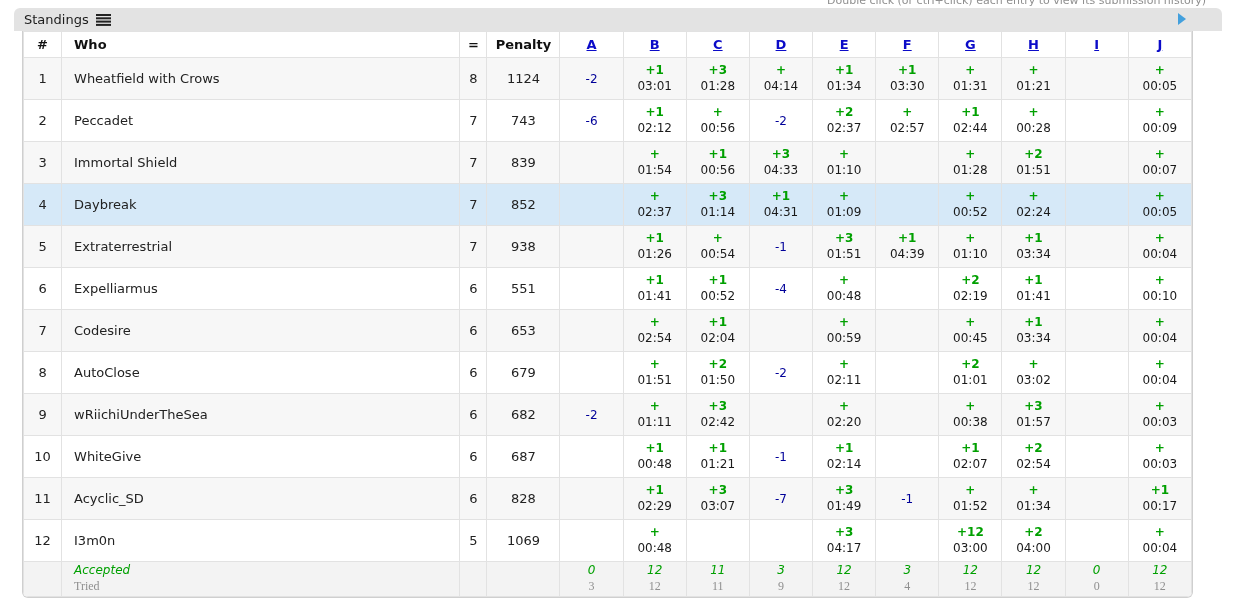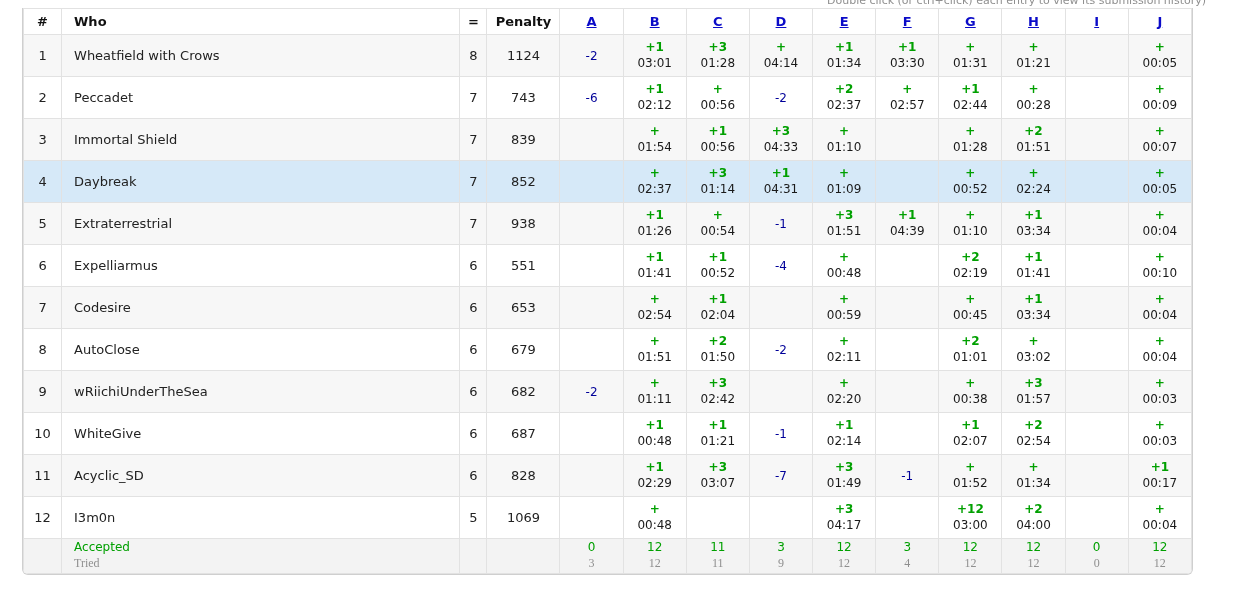--- a/index.html
+++ b/index.html
@@ -33,29 +33,41 @@
   thead a{color:#0b0bc8;font-weight:bold;text-decoration:underline;font-size:13px;cursor:pointer;}
   tbody td{height:41px;font-size:13px;color:#222;}
   tbody tr.odd{background:#f7f7f7;}
   tbody tr.even{background:#ffffff;}
   tbody tr.selected{background:#d6e9f8;}
   .score{font-weight:bold;font-size:12px;line-height:1.3;display:block;}
   .time{color:#1a1a1a;font-size:12px;line-height:1.3;display:block;}
   .rejected{font-size:12px;}
   tfoot tr{background:#f3f3f3;}
   tfoot td{height:34px;font-size:12px;}
-  .foot-acc{line-height:1.3;display:block;}
+  .foot-acc{line-height:1.3;display:block;font-style:italic;}
   .foot-tried{line-height:1.3;display:block;font-family:Liberation Serif, serif;}
 </style>
 </head>
 <body>
 
 <div class="top-note">Double click (or ctrl+click) each entry to view its submission history)</div>
 
 <div class="panel">
+  <div class="caption">
+    <span class="caption-title">Standings</span>
+    <span class="list-icon">
+      <svg width="15" height="12" viewBox="0 0 15 12">
+        <rect x="0" y="0" width="15" height="2" fill="#222"></rect>
+        <rect x="0" y="3.3" width="15" height="2" fill="#222"></rect>
+        <rect x="0" y="6.6" width="15" height="2" fill="#222"></rect>
+        <rect x="0" y="9.9" width="15" height="2" fill="#222"></rect>
+      </svg>
+    </span>
+    <span class="collapse-arrow"></span>
+  </div>
 
   <div class="table-wrap">
     <table>
       <colgroup>
         <col style="width:38px">
           <col style="width:398px">
           <col style="width:27px">
           <col style="width:73px">
         <col span="10" style="width:63.1px">
       </colgroup>

